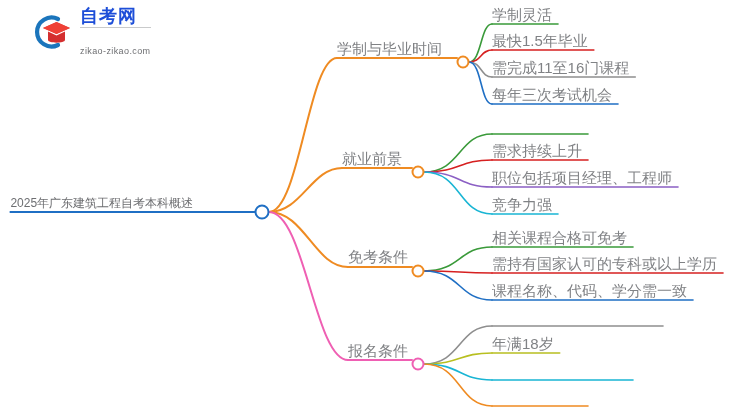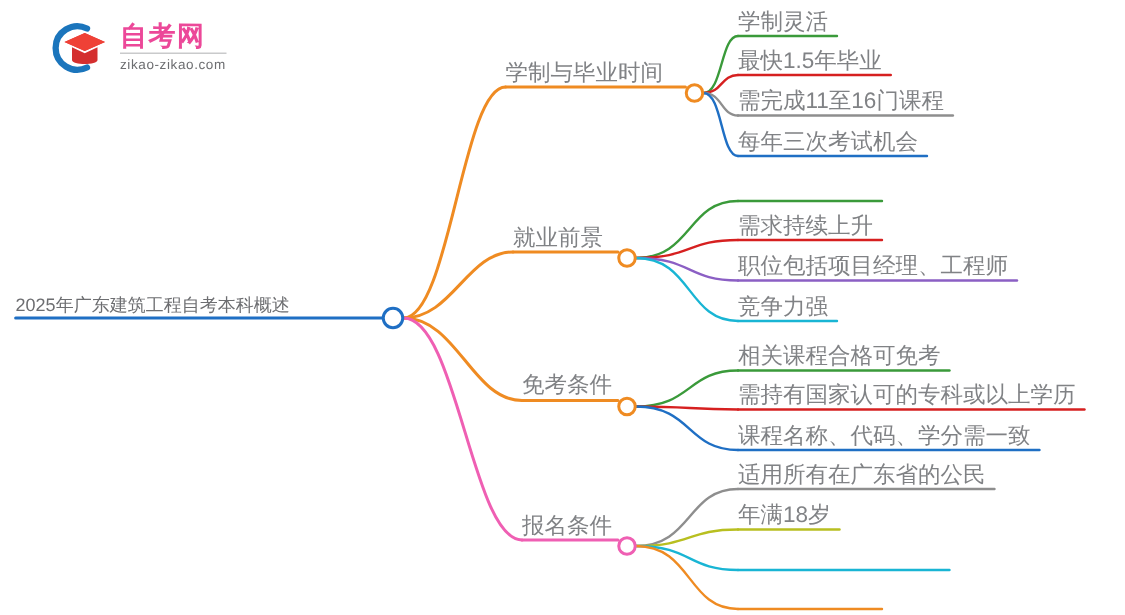--- a/index.html
+++ b/index.html
@@ -33,31 +33,31 @@
   }
   #logo-text-wrap {
     margin-left: 8px;
     display: flex;
     flex-direction: column;
     justify-content: center;
   }
   #logo-title {
     font-size: 18px;
     font-weight: bold;
-    color: #ec4899;
+    color: #1d4ed8;
     line-height: 19px;
     letter-spacing: 1px;
   }
   #logo-sub {
     font-size: 9px;
     color: #6d6e71;
     line-height: 12px;
     letter-spacing: 0.4px;
     border-top: 1px solid #c9cacb;
-    padding-top: 1px;
+    padding-top: 17px;
     margin-top: 1px;
   }
 
   
   #mindmap {
     position: absolute;
     left: 0;
     top: 0;
     width: 750px;
     height: 410px;
@@ -184,15 +184,14 @@
     <div class="node-label leaf-label" style="left: 492px; top: 158px;">需求持续上升</div>
     <div class="node-label leaf-label" style="left: 492px; top: 185px;">职位包括项目经理、工程师</div>
     <div class="node-label leaf-label" style="left: 492px; top: 212px;">竞争力强</div>
     <div class="node-label branch-label" style="left: 348px; top: 265px; font-family: Liberation Serif, serif;">免考条件</div>
     <div class="node-dot branch-dot" style="left: 418px; top: 271px;"></div>
     <div class="node-label leaf-label" style="left: 492px; top: 245px;">相关课程合格可免考</div>
     <div class="node-label leaf-label" style="left: 492px; top: 271px;">需持有国家认可的专科或以上学历</div>
     <div class="node-label leaf-label" style="left: 492px; top: 298px;">课程名称、代码、学分需一致</div>
     <div class="node-label branch-label" style="left: 348px; top: 358px;">报名条件</div>
     <div class="node-dot branch-dot pink" style="left: 418px; top: 364px;"></div>
-    <div class="node-label leaf-label" style="left: 492px; top: 324px;">适用所有在广东省的公民</div>
     <div class="node-label leaf-label" style="left: 492px; top: 351px;">年满18岁</div>
   </div>
 
 </body></html>

